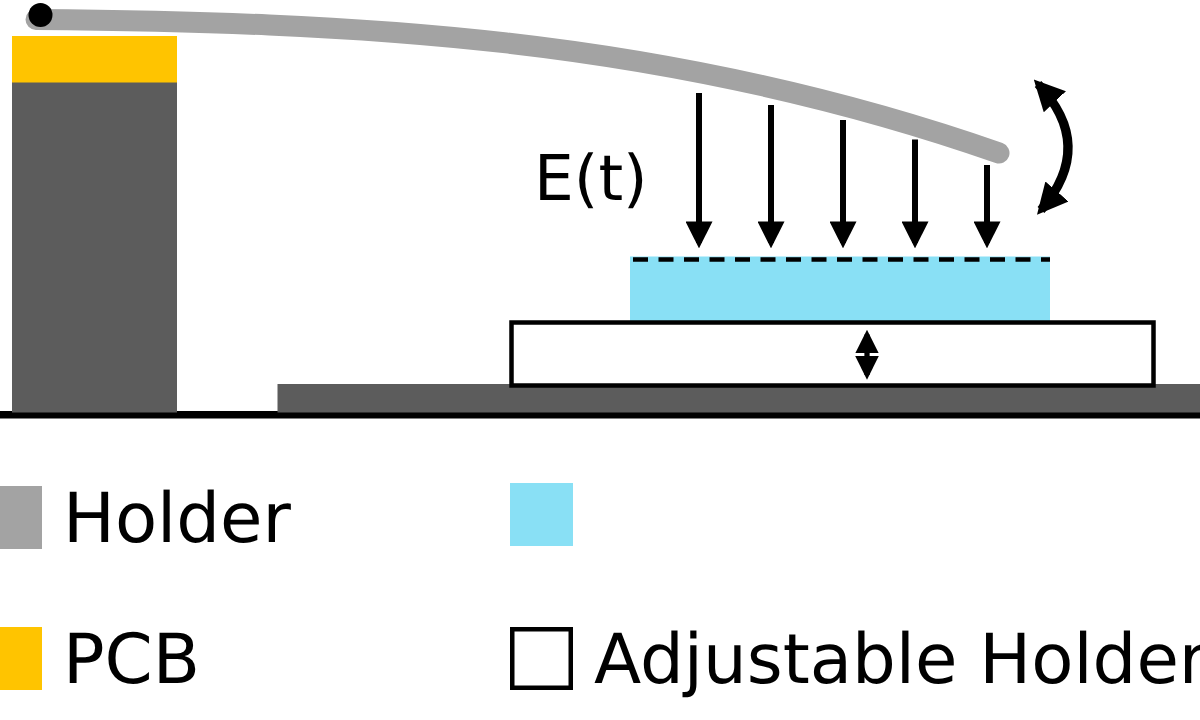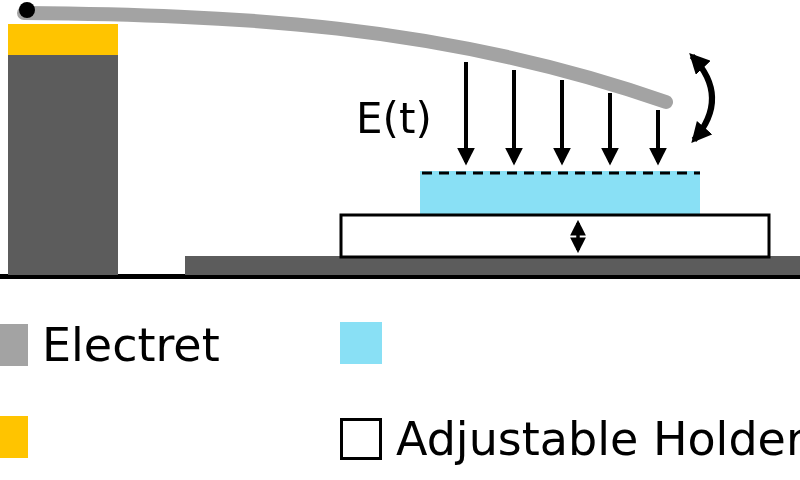--- a/index.html
+++ b/index.html
@@ -93,29 +93,30 @@
 
   <line x1="578" y1="223" x2="578" y2="250" stroke="#000000" stroke-width="3.5" marker-start="url(#ah)" marker-end="url(#ah)"></line>
 
   <path d="M 692 56 Q 731 97 694 140" fill="none" stroke="#000000" stroke-width="6" marker-start="url(#ah2)" marker-end="url(#ah2)"></path>
 </svg>
 
 <div>
 
   <div class="legend-item" id="legend-item-metglas">
     <div class="swatch" style="background: rgb(163, 163, 163);"></div>
-    <div class="legend-label">Electret</div>
+    <div class="legend-label">Holder</div>
   </div>
 
   <div class="legend-item" id="legend-item-electret">
     <div class="swatch" style="background: rgb(137, 224, 245);"></div>
   </div>
 
   <div class="legend-item" id="legend-item-pcb">
     <div class="swatch" style="background: rgb(255, 196, 0);"></div>
+    <div class="legend-label">PCB</div>
   </div>
 
   <div class="legend-item" id="legend-item-holder">
     <div class="swatch bordered" style="background: rgb(255, 255, 255);"></div>
     <div class="legend-label">Adjustable Holder</div>
   </div>
 
 </div>
 
 </body></html>

